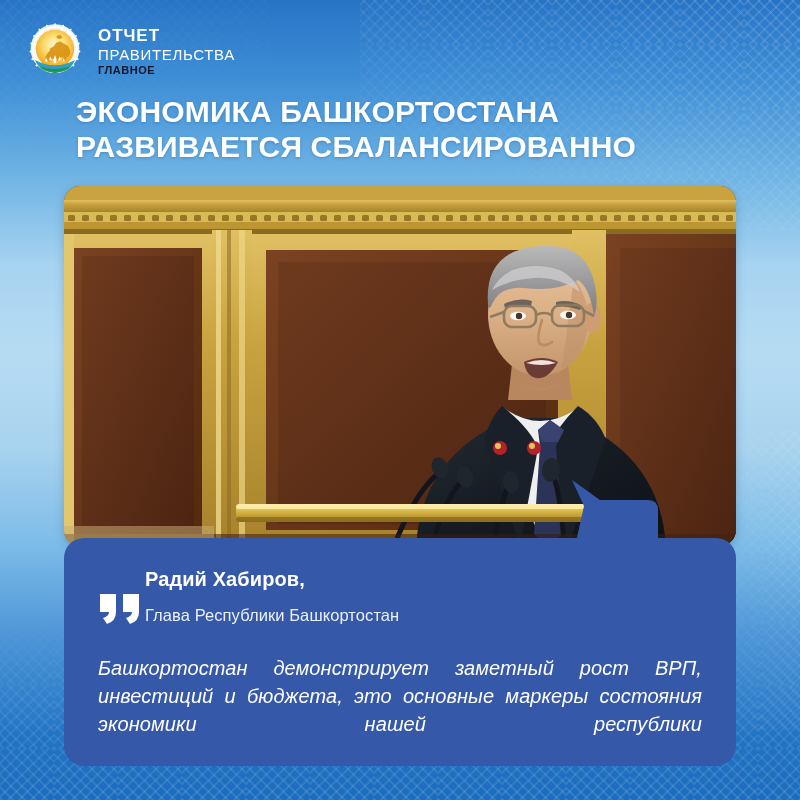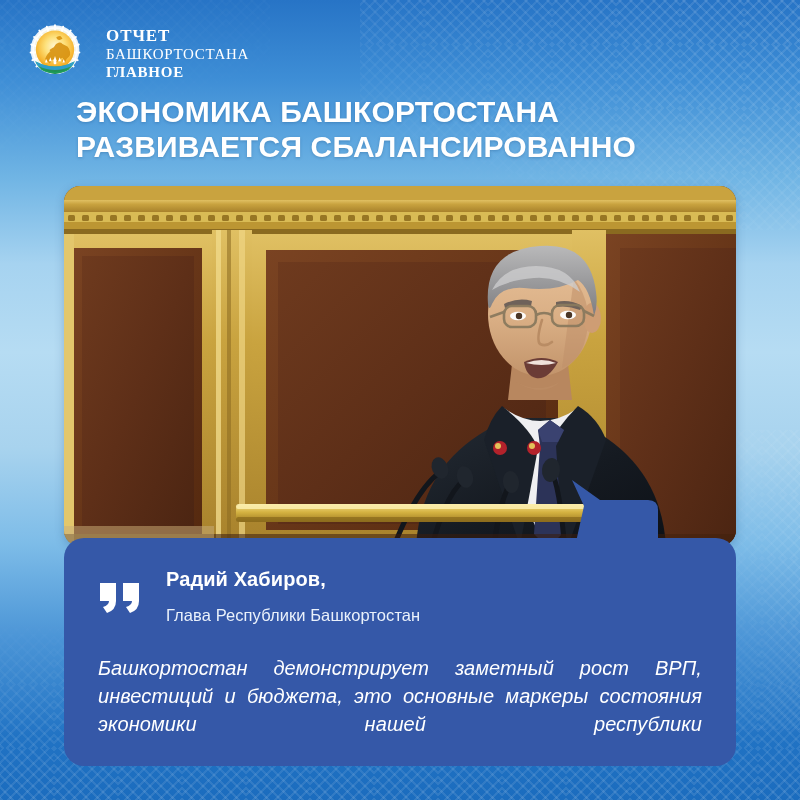--- a/index.html
+++ b/index.html
@@ -64,37 +64,36 @@
   .orn-right {
     top:430px; right:-18px; width:120px; height:300px;
     -webkit-mask-image:linear-gradient(270deg, rgba(0,0,0,.8) 0%, rgba(0,0,0,0) 100%);
     mask-image:linear-gradient(270deg, rgba(0,0,0,.8) 0%, rgba(0,0,0,0) 100%);
     opacity:.5;
   }
 
   
   .header {
     position:absolute; top:22px; left:26px;
-    display:flex; align-items:center; gap:22px;
+    display:flex; align-items:flex-start; gap:14px;
     z-index:5;
-    font-family:Liberation Serif, serif;
   }
   .emblem { width:58px; height:58px; flex:none; display:block; }
 
   .brand { padding-top:4px; line-height:1.18; }
   .brand-l1 {
     font-size:17px; font-weight:700; color:#fff;
     letter-spacing:.055em;
   }
   .brand-l2 {
     font-size:15px; font-weight:400; color:#fff;
     letter-spacing:.045em;
   }
   .brand-l3 {
-    font-size:15px; font-weight:700; color:#ffffff;
+    font-size:11px; font-weight:700; color:#0f172a;
     letter-spacing:.05em;
   }
 
   
   .headline {
     position:absolute; top:94px; left:76px; right:56px;
     z-index:5;
     color:#fff;
     font-size:30px;
     font-weight:700;
@@ -126,21 +125,21 @@
   
   .quote-tail {
     position:absolute;
     right:78px; top:-58px;
     width:92px; height:62px;
     z-index:5;
   }
   .quote-tail svg { display:block; width:100%; height:100%; }
 
   .attrib {
-    display:flex; align-items:center; gap:22px;
+    display:flex; align-items:flex-end; gap:1px;
   }
   .qmark {
     flex:none; width:46px; height:34px; margin-top:2px;
   }
   .qmark svg { display:block; width:100%; height:100%; }
 
   .person-name {
     color:#fff; font-weight:700; font-size:20px;
     line-height:1.15; letter-spacing:.005em;
   }
@@ -231,21 +230,21 @@
             <path d="M65 62 l2.2 6 h-4.4z"></path>
             <rect x="47.6" y="63" width="4.8" height="8" rx="1.4"></rect>
           </g>
           <path d="M24 78 q26 12 52 0 q-4 7-26 9 q-22-2-26-9z" fill="#1E9E5A"></path>
         </g>
       </svg>
     </span>
 
     <div class="brand">
       <div class="brand-l1">ОТЧЕТ</div>
-      <div class="brand-l2">БАШКОРТОСТАНА</div>
+      <div class="brand-l2">ПРАВИТЕЛЬСТВА</div>
       <div class="brand-l3">ГЛАВНОЕ</div>
     </div>
   </div>
 
   <h1 class="headline">ЭКОНОМИКА БАШКОРТОСТАНА РАЗВИВАЕТСЯ СБАЛАНСИРОВАННО</h1>
 
   <div class="photo">
     <svg viewBox="0 0 672 360" preserveAspectRatio="xMidYMid slice" xmlns="http://www.w3.org/2000/svg">
       <defs>
         <linearGradient id="woodLight" x1="0" y1="0" x2="0" y2="1">

